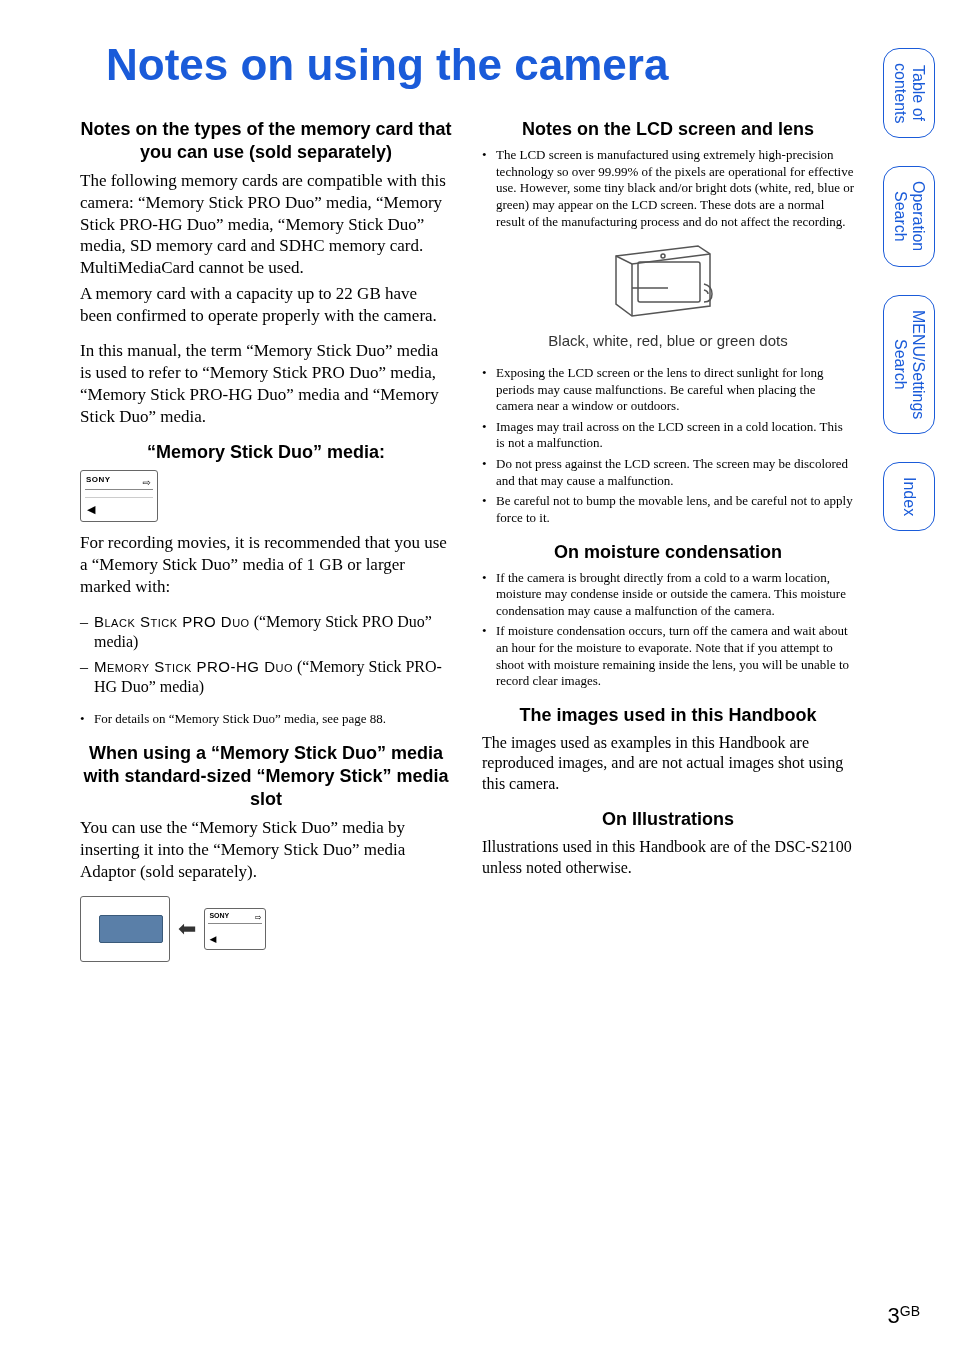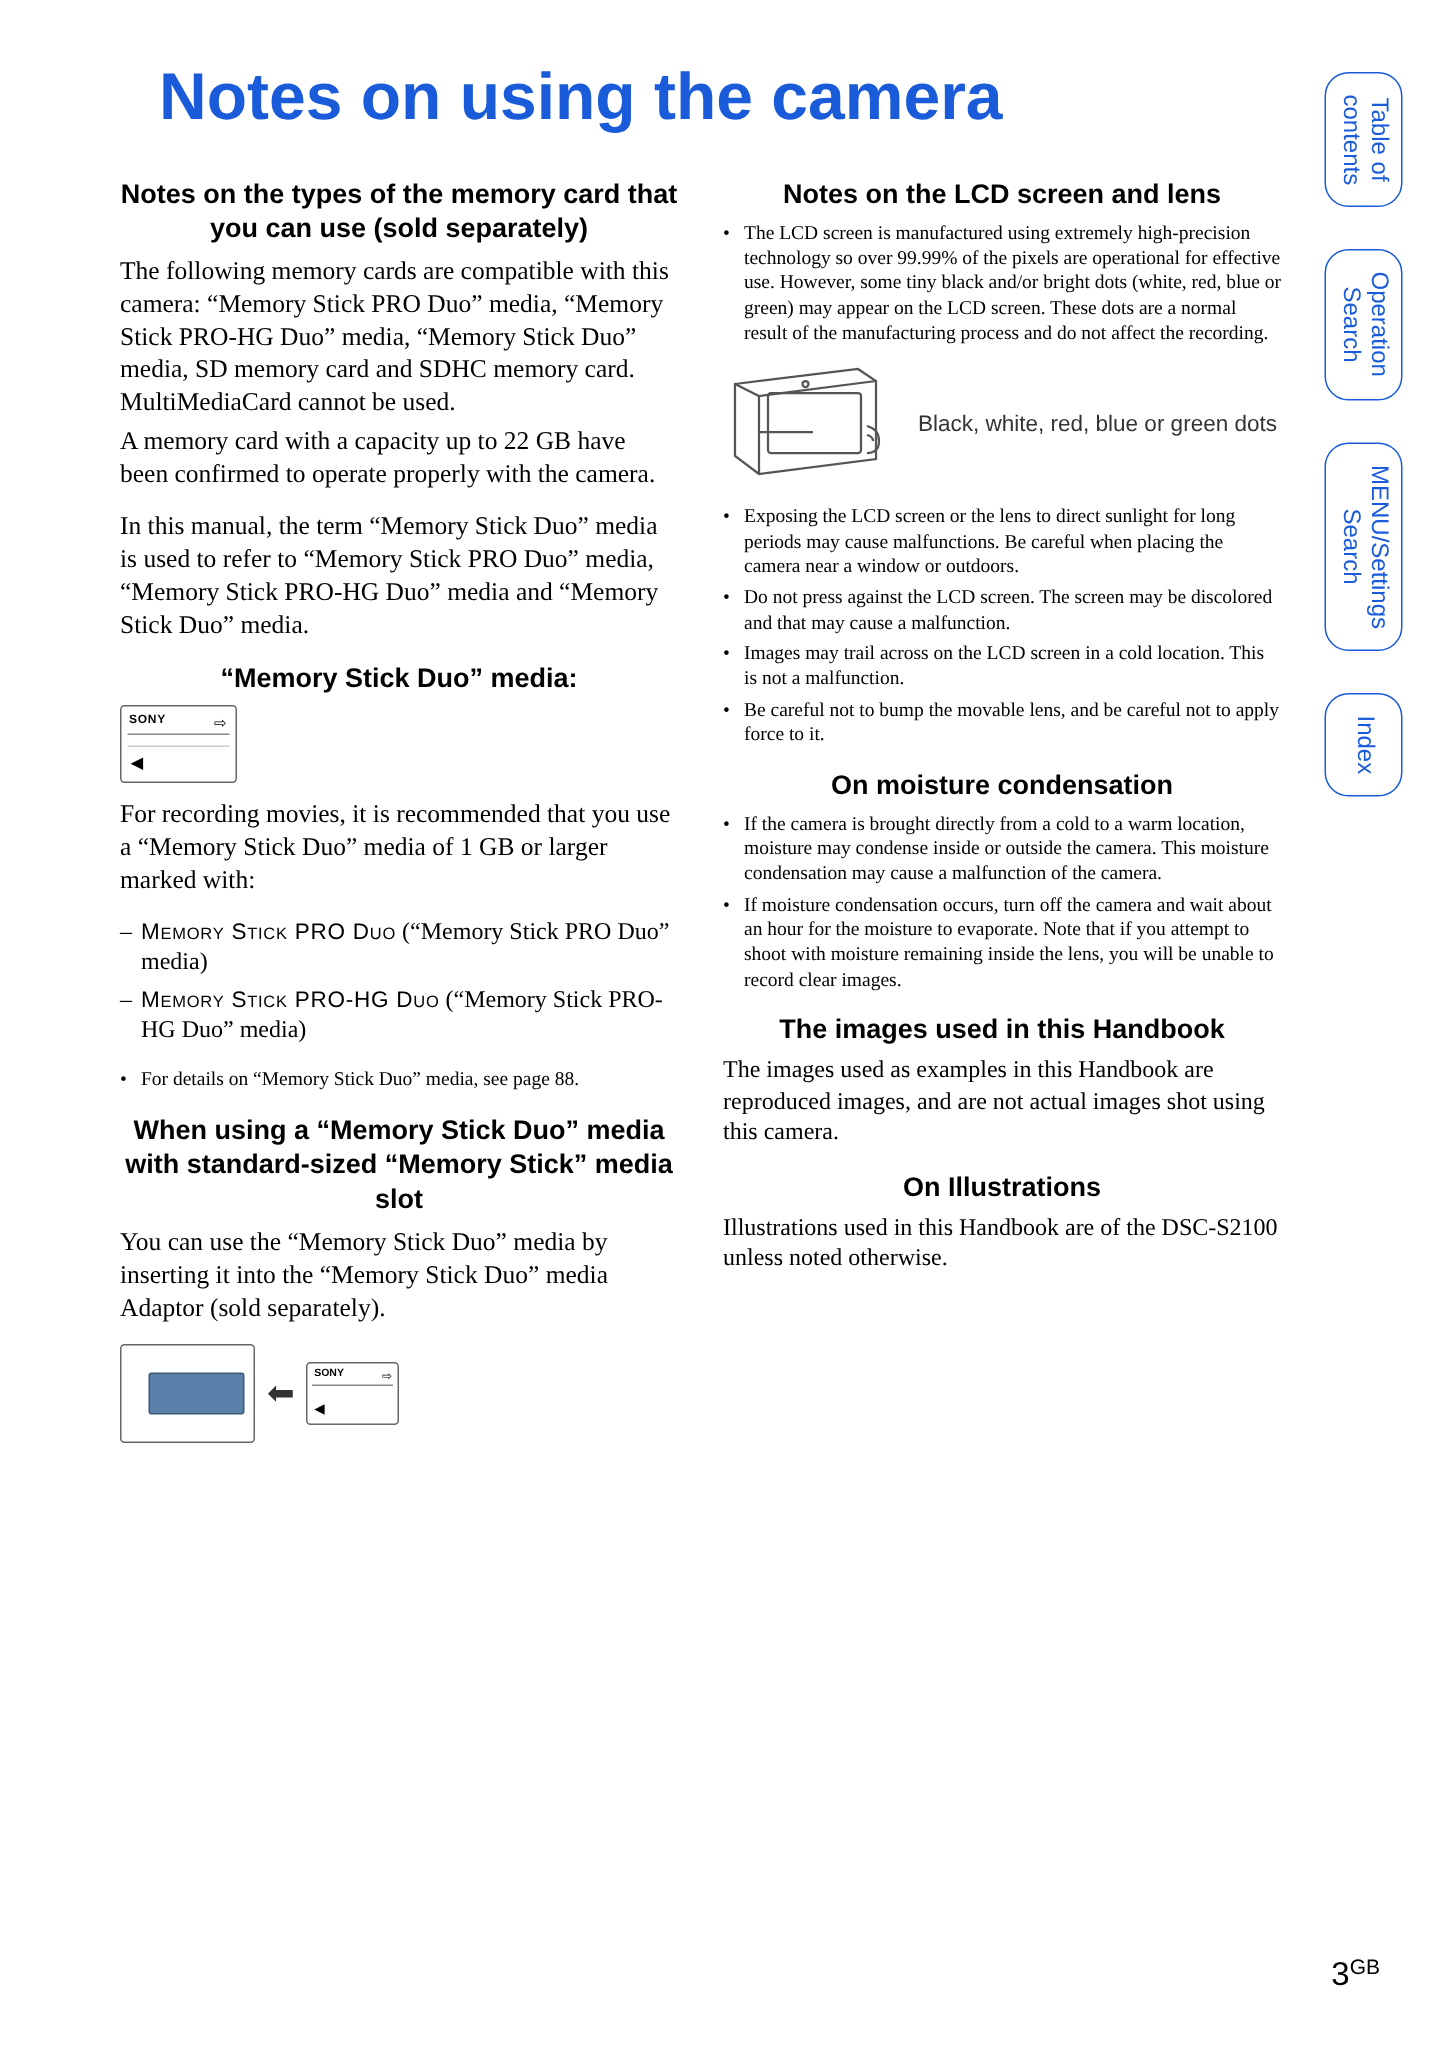--- a/index.html
+++ b/index.html
@@ -24,21 +24,21 @@
   .adaptor-fig { display: flex; align-items: center; gap: 8px; margin: 10px 0 4px 0; }
   .adaptor { width: 90px; height: 66px; border: 1.5px solid #666; border-radius: 3px; position: relative; }
   .adaptor .inner { position: absolute; top: 18px; left: 18px; right: 6px; height: 28px; background: #5a7fa8; border: 1px solid #3a5a7a; border-radius: 2px; display:flex; align-items:center; justify-content:center; color:#dde; font-size:6px; font-family:Arial; }
   .adaptor-arrow { font-size: 22px; color: #333; }
   .card-small { width: 62px; height: 42px; border: 1.5px solid #666; border-radius: 3px; position: relative; }
   .card-small .sony { position: absolute; top: 3px; left: 4px; font: bold 7px Arial; }
   .card-small .arrow-notch { position: absolute; top: 4px; right: 4px; font-size: 8px; }
   .card-small .sep1 { position: absolute; top: 14px; left: 3px; right: 3px; height: 1px; background: #888; }
   .card-small .tri { position: absolute; bottom: 4px; left: 4px; font-size: 9px; }
   .adaptor-caption { font-family: Arial, Helvetica, sans-serif; font-size: 15px; color: #333; line-height: 1.25; margin-top: 2px; }
-  .lcd-fig { display: flex; gap: 10px; align-items: center; margin: 4px 0 14px 0; }
+  .lcd-fig { display: flex; gap: 10px; align-items: center; margin: 4px 0 14px 0; flex-direction: column; }
   .lcd-svg { width: 120px; height: 78px; }
   .lcd-caption { font-family: Arial, Helvetica, sans-serif; font-size: 15px; color: #333; line-height: 1.25; flex: 1; }
   .brand-caps { font-family: Arial, Helvetica, sans-serif; font-variant: small-caps; letter-spacing: 0.5px; font-size: 15px; }
   
   .tabs { position: absolute; right: 10px; top: 48px; width: 70px; display: flex; flex-direction: column; gap: 28px; align-items: center; }
   .tab { width: 52px; border: 1.5px solid #1a5bd9; border-radius: 16px; padding: 14px 0; display: flex; justify-content: center; align-items: center; cursor: pointer; }
   .tab span { writing-mode: vertical-rl; font-family: Arial, Helvetica, sans-serif; font-size: 16px; color: #1a5bd9; white-space: pre; text-align: center; line-height: 1.15; }
   .page-num { position: absolute; right: 34px; bottom: 40px; font-family: Liberation Sans, sans-serif; font-size: 22px; }
   .page-num .gb { font-size: 14px; vertical-align: top; }
   .section-gap { margin-top: 12px; }
@@ -61,21 +61,21 @@
       <div class="card-fig">
         <span class="sony">SONY</span>
         <span class="arrow-notch">⇨</span>
         <div class="sep1"></div>
         <div class="sep2"></div>
         <span class="tri">◀</span>
       </div>
       <p>For recording movies, it is recommended that you use a “Memory Stick Duo” media of 1 GB or larger marked with:</p>
 
       <ul class="dashes">
-        <li><span class="brand-caps">Memory Stick PRO Duo</span><span> (“Memory Stick PRO Duo” media)</span></li>
+        <li><span class="brand-caps">Black Stick PRO Duo</span><span> (“Memory Stick PRO Duo” media)</span></li>
         <li><span class="brand-caps">Memory Stick PRO-HG Duo</span><span> (“Memory Stick PRO-HG Duo” media)</span></li>
       </ul>
       <ul class="bullets">
         <li>For details on “Memory Stick Duo” media, see page 88.</li>
       </ul>
 
       <h2 class="section-gap">When using a “Memory Stick Duo” media with standard-sized “Memory Stick” media slot</h2>
       <p>You can use the “Memory Stick Duo” media by inserting it into the “Memory Stick Duo” media Adaptor (sold separately).</p>
 
       <div class="adaptor-fig">
@@ -109,22 +109,22 @@
             <path d="M96 40 Q104 42 104 50 Q104 58 96 58"></path>
             <path d="M96 46 Q100 47 100 50"></path>
             <line x1="60" y1="44" x2="24" y2="44"></line>
           </g>
         </svg>
         <div class="lcd-caption">Black, white, red, blue or green dots</div>
       </div>
 
       <ul class="bullets">
         <li>Exposing the LCD screen or the lens to direct sunlight for long periods may cause malfunctions. Be careful when placing the camera near a window or outdoors.</li>
+        <li>Images may trail across on the LCD screen in a cold location. This is not a malfunction.</li>
         <li>Do not press against the LCD screen. The screen may be discolored and that may cause a malfunction.</li>
-        <li>Images may trail across on the LCD screen in a cold location. This is not a malfunction.</li>
         <li>Be careful not to bump the movable lens, and be careful not to apply force to it.</li>
       </ul>
 
       <h2 class="section-gap">On moisture condensation</h2>
       <ul class="bullets">
         <li>If the camera is brought directly from a cold to a warm location, moisture may condense inside or outside the camera. This moisture condensation may cause a malfunction of the camera.</li>
         <li>If moisture condensation occurs, turn off the camera and wait about an hour for the moisture to evaporate. Note that if you attempt to shoot with moisture remaining inside the lens, you will be unable to record clear images.</li>
       </ul>
 
       <h2 class="section-gap">The images used in this Handbook</h2>

